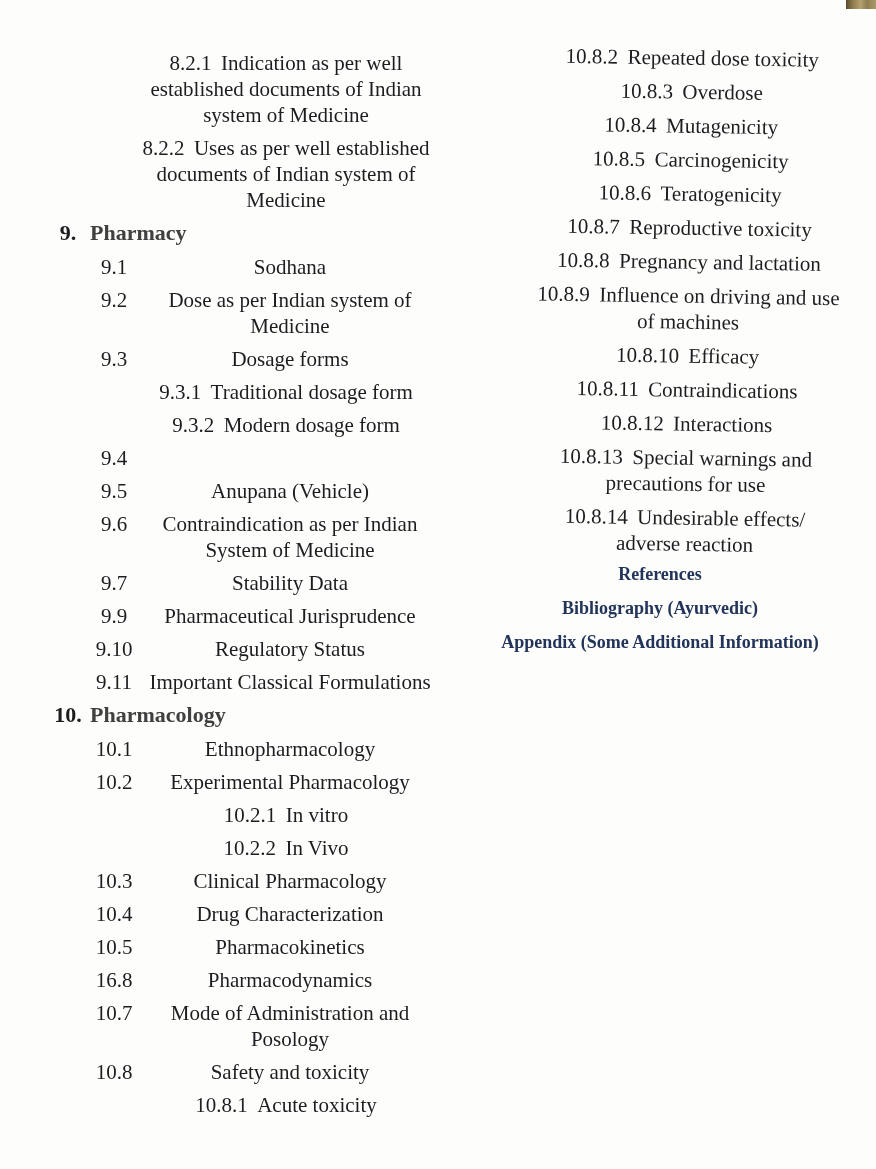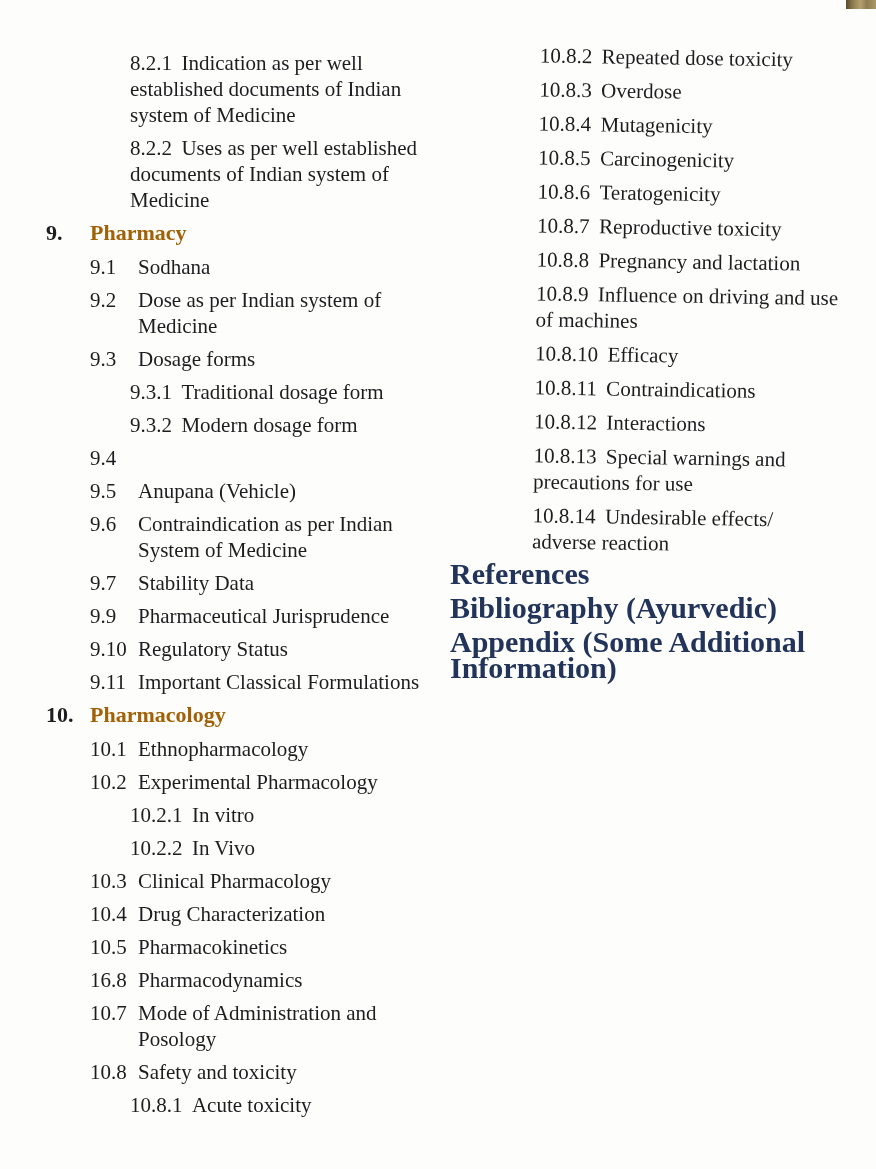--- a/index.html
+++ b/index.html
@@ -9,63 +9,63 @@
   }
   .page {
     position: relative;
     width: 876px;
     height: 1169px;
     background: #fdfdfb;
     font-family: "Liberation Serif", serif;
     color: #1d1d20;
     overflow: hidden;
   }
-  .col { position: absolute; }
+  .col { position: absolute; text-align: center; }
   .col-left  { left: 40px;  top: 50px; width: 402px; }
   .col-right { left: 450px; top: 41px; width: 420px; }
 
   .row {
     font-size: 21px;
     line-height: 26px;
     margin-bottom: 7px;
   }
   .col-right .row { margin-bottom: 8px; }
 
   
   .row.section {
     display: flex;
     padding-left: 6px;
     margin-top: 4px;
     margin-bottom: 8px;
     font-weight: bold;
     font-size: 22px;
   }
   .row.section .num { flex: 0 0 44px; color: #1d1d20; }
-  .row.section .txt { color: #a16207; }
+  .row.section .txt { color: #404040; }
 
   
   .row.sub { display: flex; padding-left: 50px; }
   .row.sub .num { flex: 0 0 48px; }
   .row.sub .txt { flex: 1; }
 
   
   .row.subsub { padding-left: 90px; }
   .row.subsub .num { margin-right: 0.45em; }
 
   .right-list {
     transform: rotate(0.9deg);
     transform-origin: 0 0;
   }
   .col-right .row.subsub { padding-right: 25px; }
 
   
   .back-row {
     font-weight: bold;
     color: #223459;
-    font-size: 30px;
+    font-size: 18px;
     line-height: 26px;
     margin-bottom: 8px;
   }
 
   
   .photo-sliver {
     position: absolute;
     top: 0;
     right: 0;
     width: 30px;

